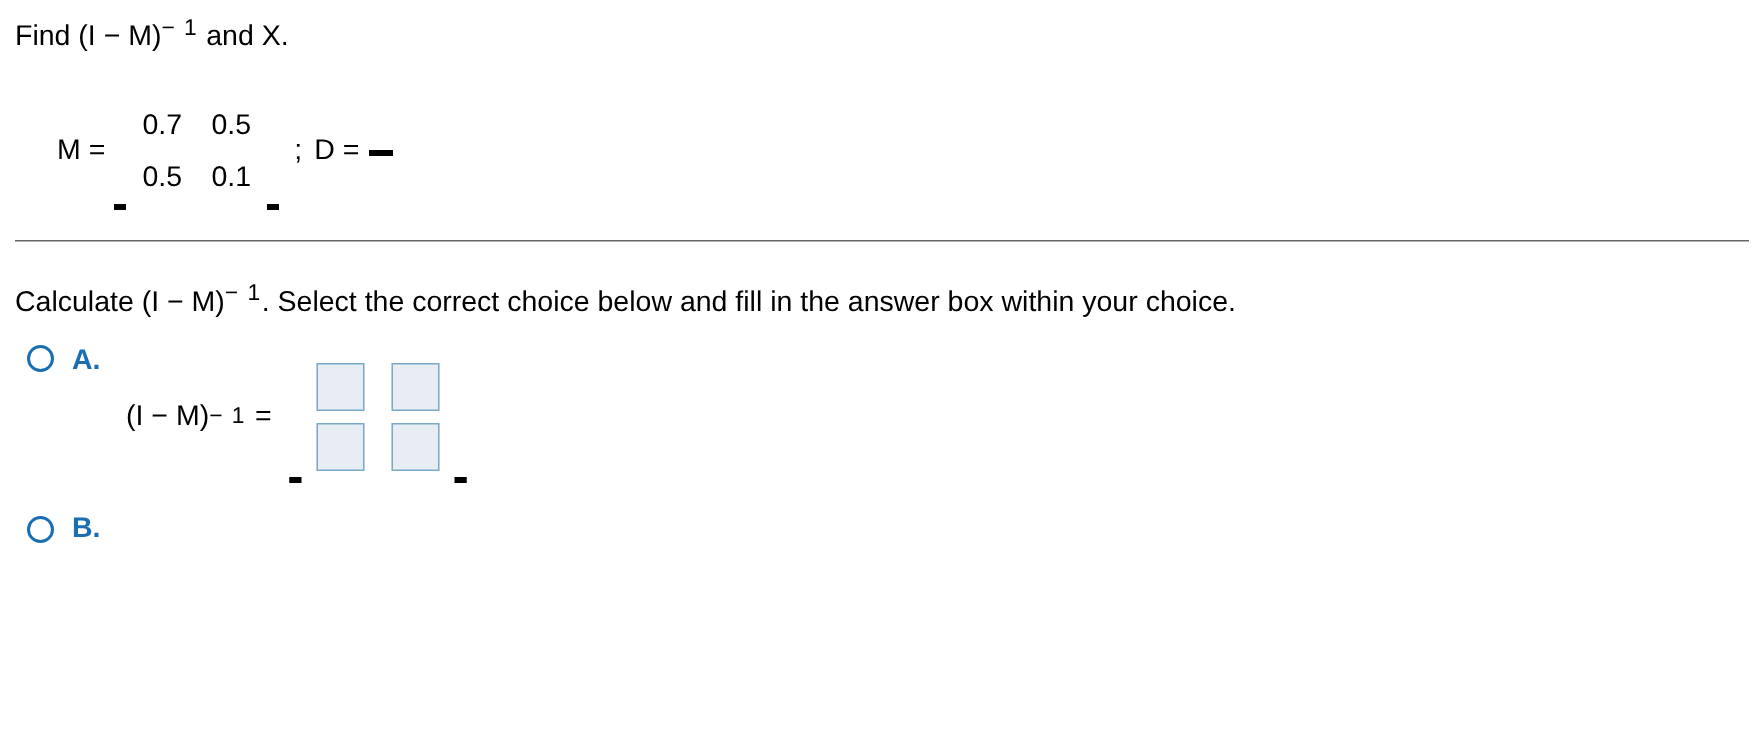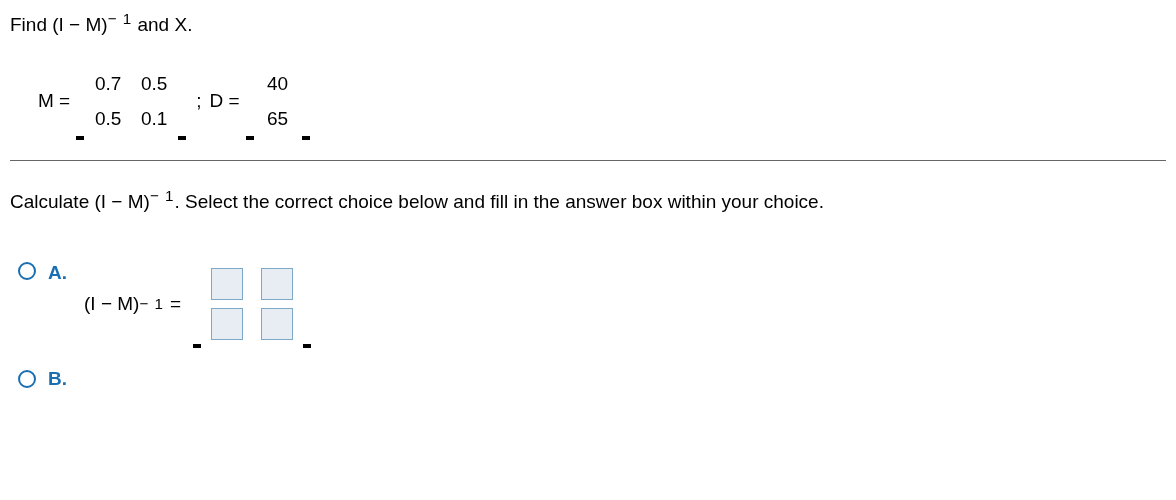--- a/index.html
+++ b/index.html
@@ -16,21 +16,21 @@
       display: flex;
       align-items: center;
       margin-left: 28px;
       margin-bottom: 20px;
     }
     hr.divider {
       border: none;
       border-top: 1px solid #666;
       margin: 6px 0 24px 0;
     }
-    .instruction { margin-bottom: 44px; }
+    .instruction { margin-bottom: 12px; }
     .choices { margin-left: 8px; }
     .choice {
       display: flex;
       align-items: flex-start;
       margin-bottom: 18px;
     }
     .choice-b { align-items: center; }
     .radio {
       width: 18px;
       height: 18px;
@@ -41,21 +41,21 @@
       margin-top: 2px;
       background: #fff;
     }
     .choice-b .radio { margin-top: 0; }
     .choice-label {
       font-weight: bold;
       color: #1a6fb3;
       margin-right: 14px;
       min-width: 22px;
     }
-    .choice-body { display: flex; flex-direction: row; }
+    .choice-body { display: flex; flex-direction: column; }
     .choice-body-row { display: flex; align-items: center; }
     
     .matrix-wrap {
       display: inline-flex;
       align-items: flex-end;
       vertical-align: middle;
       margin: 0 6px;
     }
     .bracket-l, .bracket-r {
       border-top: 2px solid #000;
@@ -102,24 +102,20 @@
       <span class="mcell">0.5</span>
       <span class="mcell">0.5</span>
       <span class="mcell">0.1</span>
     </span>
     <span class="bracket-r"></span>
   </span>
   <span class="semi">;</span>
   <span>D =</span>
   <span class="matrix-wrap">
     <span class="bracket-l"></span>
-    <span class="matrix-cells mat2x1">
-      <span class="mcell">40</span>
-      <span class="mcell">65</span>
-    </span>
     <span class="bracket-r"></span>
   </span>
 </div>
 
 <hr class="divider">
 
 <div class="instruction">
   <span>Calculate (I − M)</span><sup class="neg1">− 1</sup><span>. Select the correct choice below and fill in the answer box within your choice.</span>
 </div>
 

